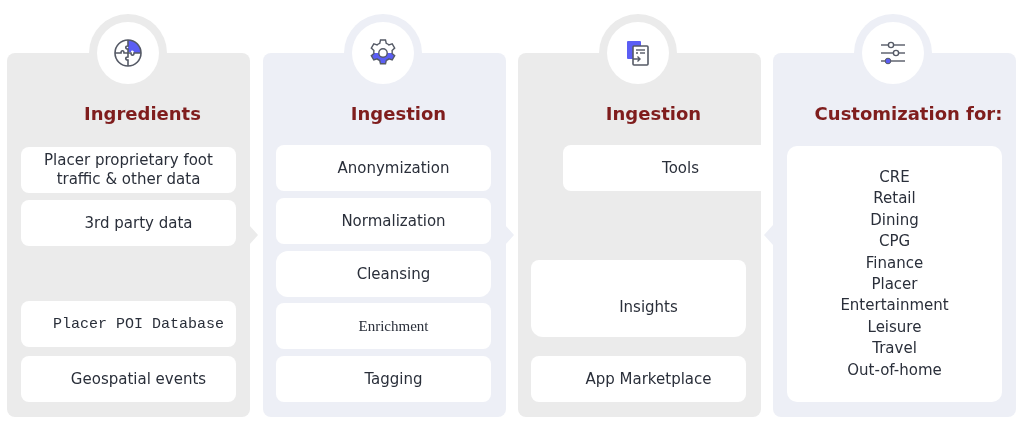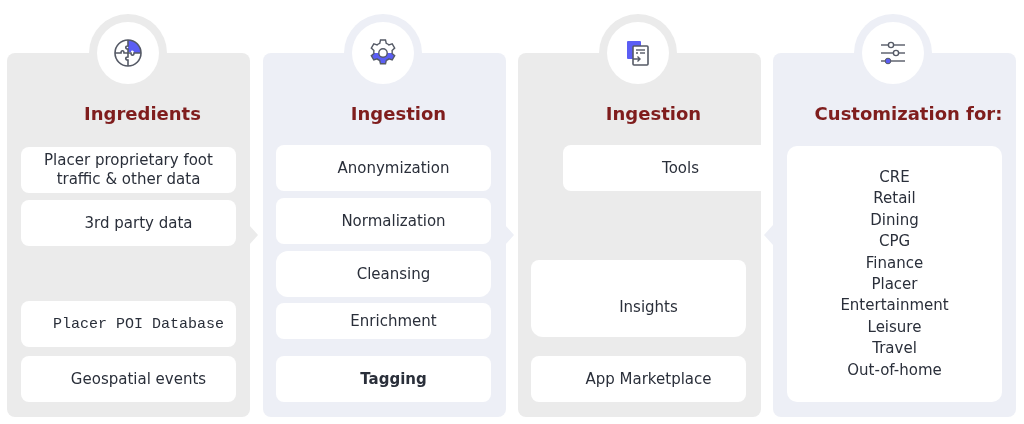--- a/index.html
+++ b/index.html
@@ -62,22 +62,22 @@
     </defs>
     <use href="#gearShape" fill="#5b5ef4" clip-path="url(#gearBottom)"></use>
     <use href="#gearShape" fill="none" stroke="#555a66" stroke-width="1.4"></use>
     <circle cx="16" cy="16" r="4.2" fill="#fff" stroke="#555a66" stroke-width="1.4"></circle>
   </svg>
 </div>
 <div class="title" style="left:263px;">Ingestion</div>
 <div class="box" style="left:276px; top:145px; height:46px;">Anonymization</div>
 <div class="box" style="left:276px; top:198px; height:46px;">Normalization</div>
 <div class="box" style="left:276px; top:251px; height:46px;border-radius:12px;">Cleansing</div>
-<div class="box" style="left:276px; top:303px; height:36px;">Enrichment</div>
-<div class="box" style="left:276px; top:356px; height:46px;font-weight:bold;">Tagging</div>
+<div class="box" style="left:276px; top:303px; height:46px;font-family:Liberation Serif, serif;">Enrichment</div>
+<div class="box" style="left:276px; top:356px; height:46px;">Tagging</div>
 <div class="arrow right-blue" style="left:505px; top:225px;"></div>
 
 <div class="halo gray" style="left:599px;"></div>
 <div class="col gray" style="left:518px;"></div>
 <div class="disc" style="left:607px;">
   <svg viewBox="0 0 32 32">
     <rect x="5" y="4" width="14" height="18" rx="1" fill="#5b5ef4"></rect>
     <rect x="11" y="9" width="15" height="19" rx="1" fill="#fff" stroke="#555a66" stroke-width="1.6"></rect>
     <line x1="14" y1="13" x2="23" y2="13" stroke="#555a66" stroke-width="1.4"></line>
     <line x1="14" y1="16" x2="16" y2="16" stroke="#555a66" stroke-width="1.4"></line>

